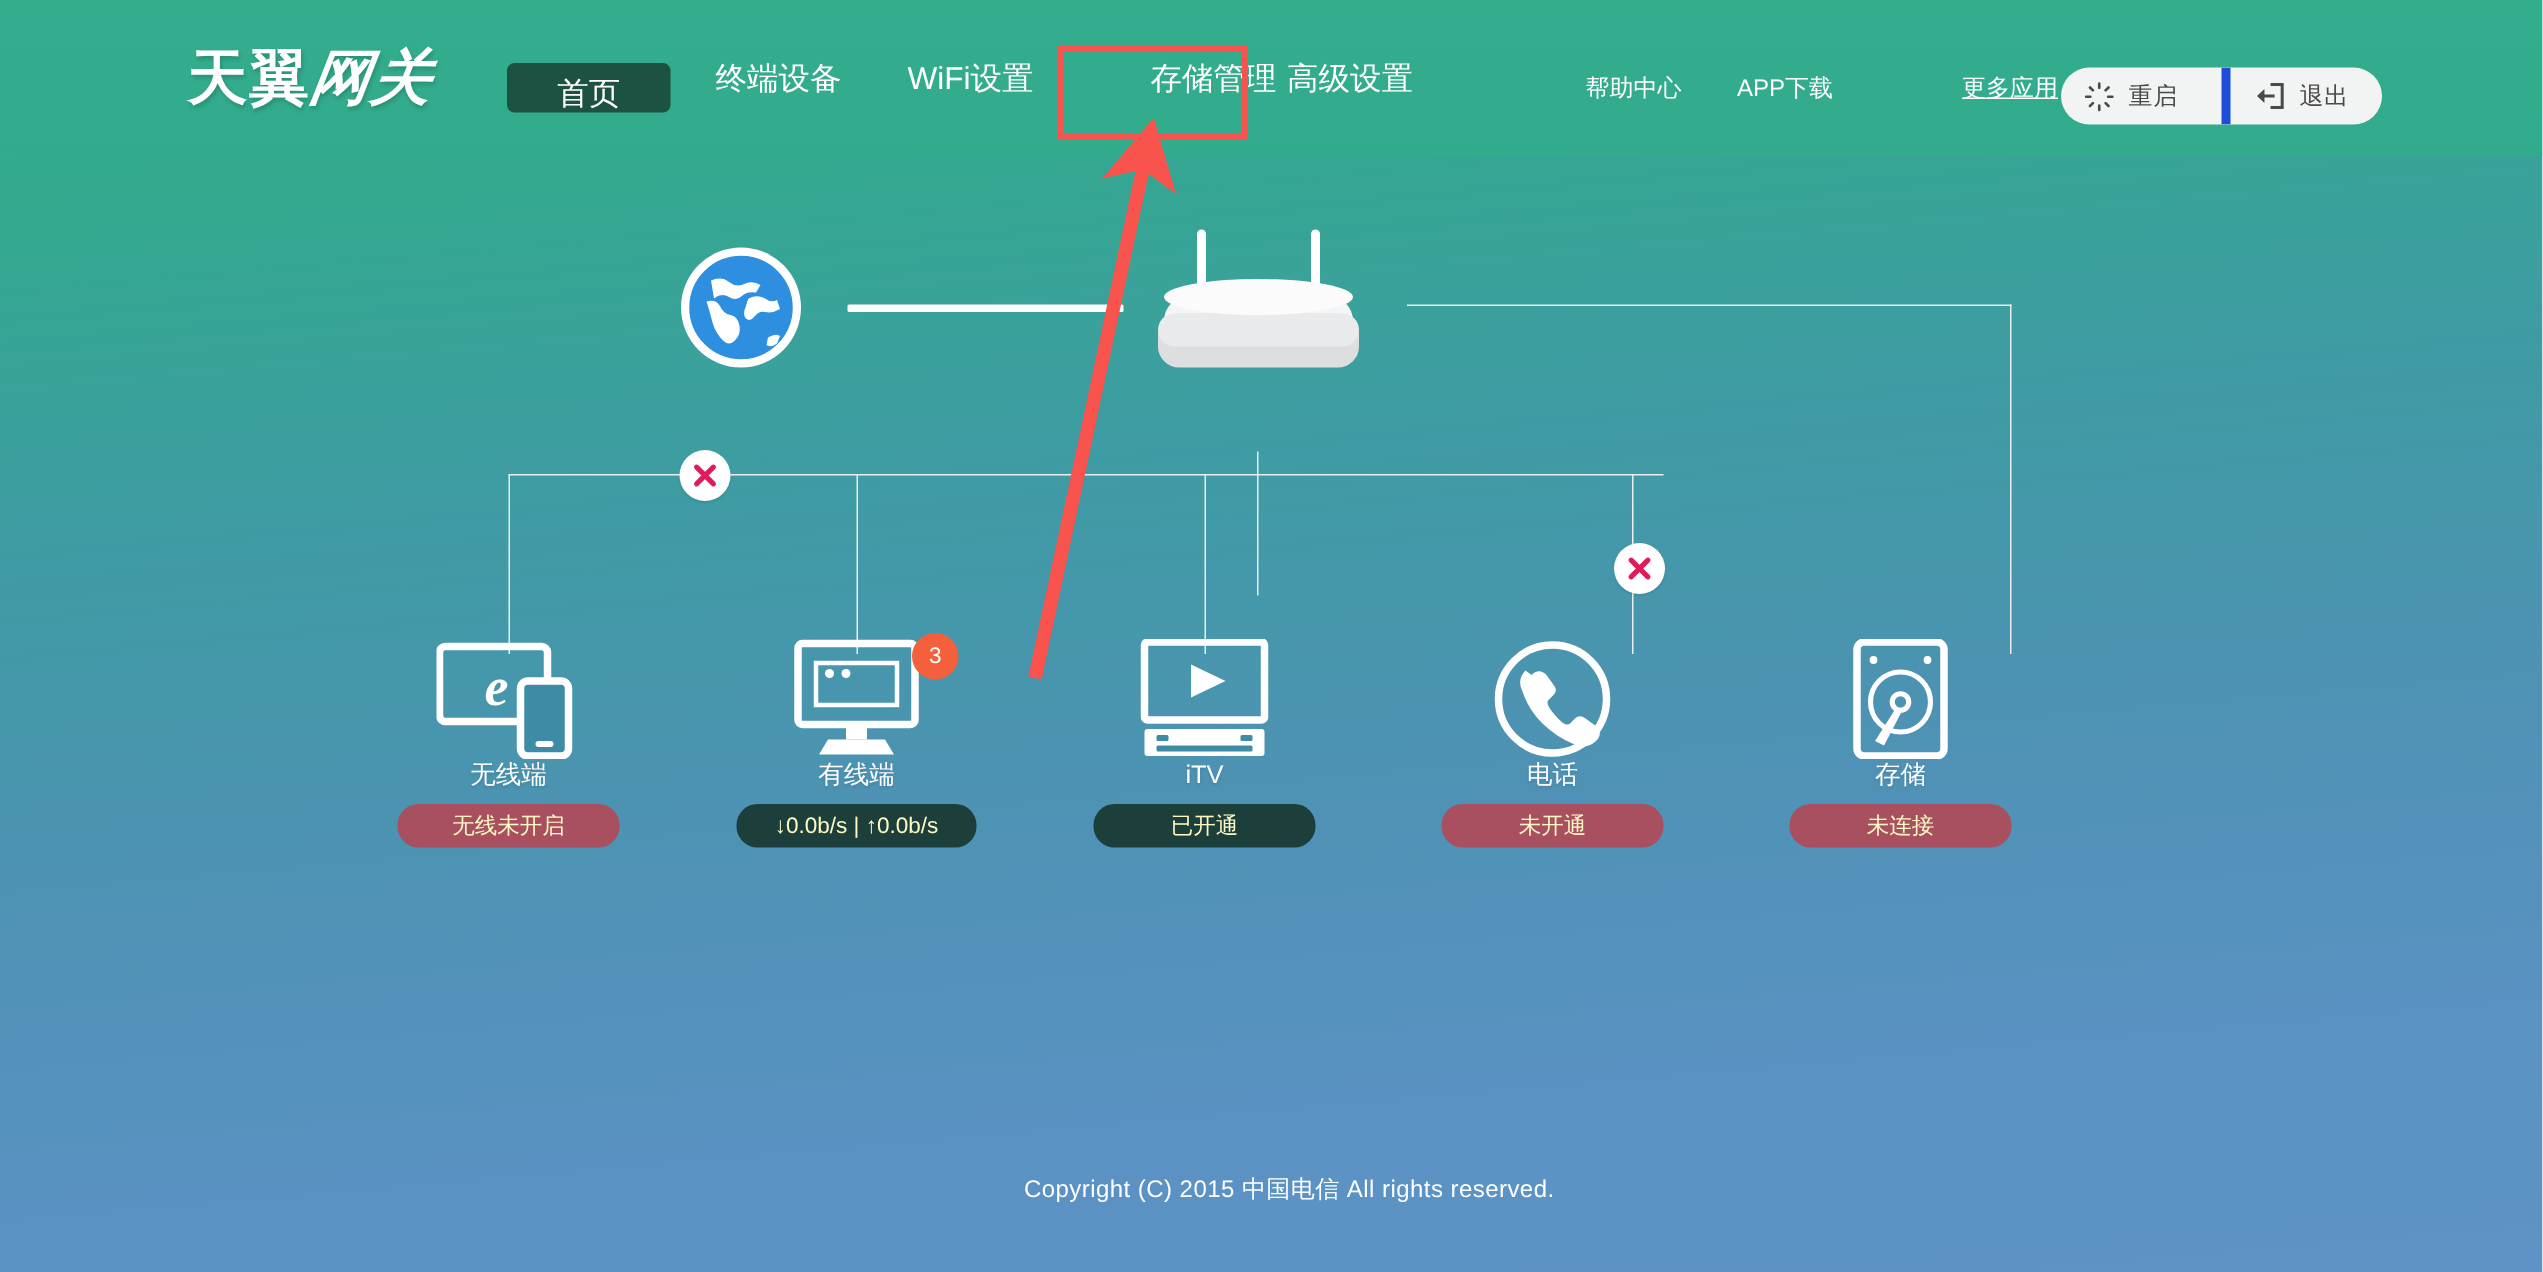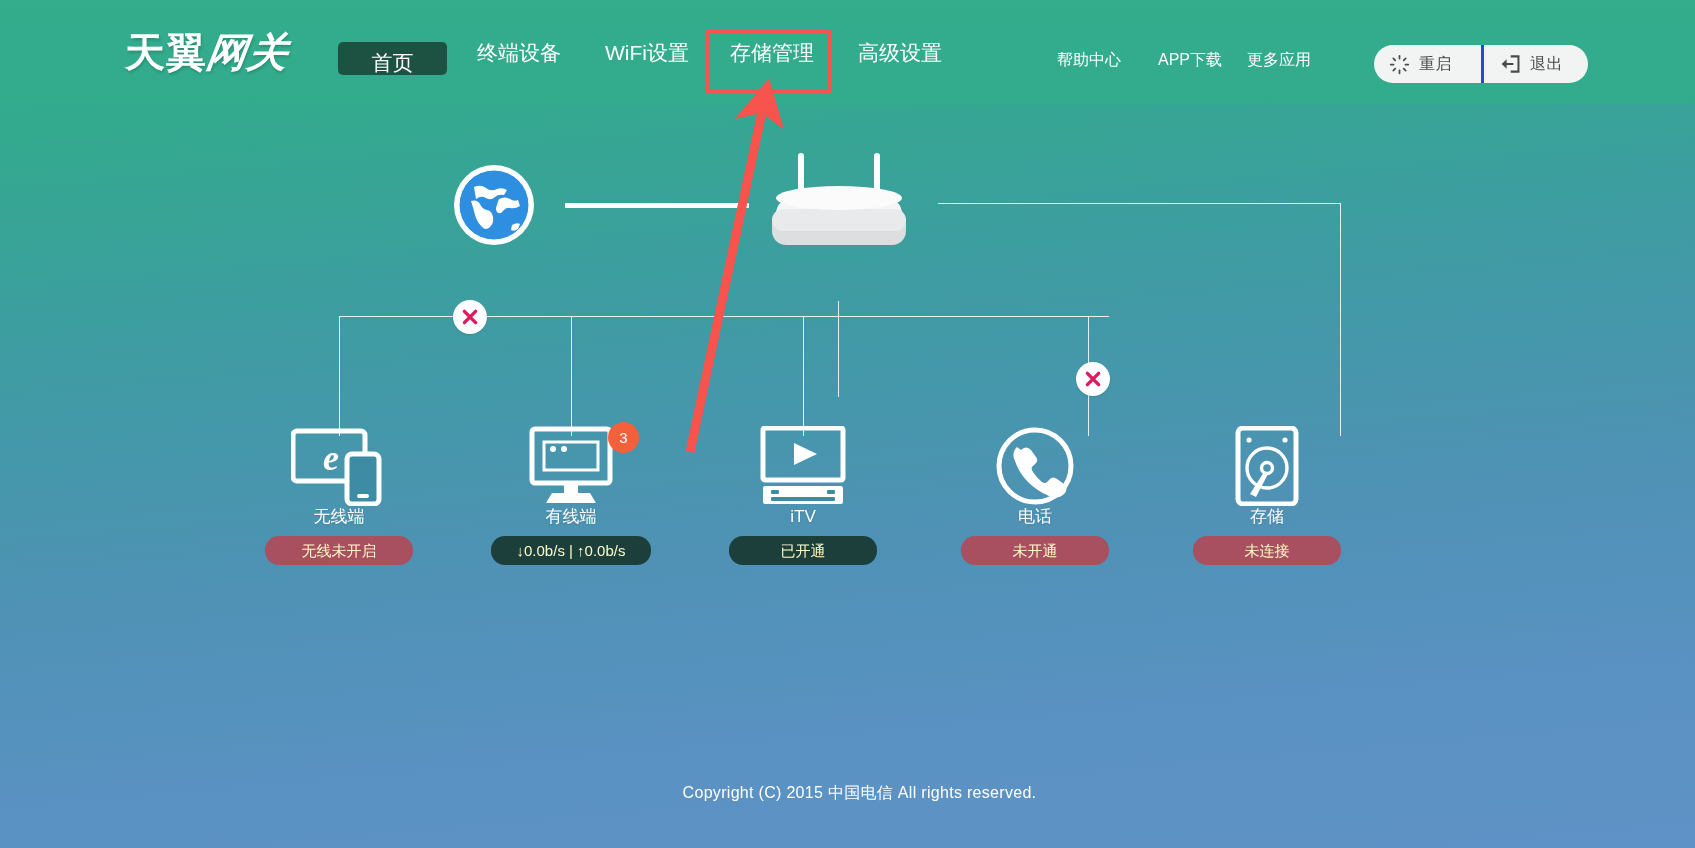--- a/index.html
+++ b/index.html
@@ -47,58 +47,58 @@
     background: #1d5243;
     border-radius: 5px;
     color: #ffffff;
     font-size: 21px;
     line-height: 41px;
     text-align: center;
     position: absolute;
   }
   #nav-terminal { left: 477px; }
   #nav-wifi     { left: 605px; }
-  #nav-storage  { left: 730px; }
+  #nav-storage  { left: 767px; }
   #nav-advanced { left: 858px; }
 
   #nav-storage-box {
     position: absolute;
     left: 705px; top: 30px;
     width: 127px; height: 63px;
     border: 4px solid #f9534f;
     border-radius: 2px;
     z-index: 24;
   }
 
   .nav-sub {
     position: absolute; top: 50px;
     font-size: 16px; color: #ffffff;
     white-space: nowrap; line-height: 20px;
   }
   #nav-help { left: 1057px; }
   #nav-app  { left: 1158px; }
-  #nav-more { left: 1247px; }
+  #nav-more { left: 1308px; text-decoration: underline; }
 
   #btn-group {
     position: absolute;
     left: 1374px; top: 45px;
     width: 214px; height: 38px;
     background: #f2f4f3;
     border-radius: 19px;
     display: flex; align-items: center;
     overflow: hidden;
   }
   .hbtn {
     height: 38px;
     display: flex; align-items: center;
     color: #4a4a4a; font-size: 16px;
     padding: 0 0 0 15px;
   }
   #btn-restart { width: 107px; }
-  #btn-logout  { width: 107px; border-left: 3px solid #1d4ed8; }
+  #btn-logout  { width: 107px; border-left: 6px solid #1d4ed8; }
   .hbtn .lbl { margin-left: 9px; letter-spacing: .5px; }
   .hbtn svg { display: block; }
 
   
   #topology { position: absolute; left: 0; top: 104px; width: 1695px; height: 640px; }
 
   .line { position: absolute; background: #e9eeef; }
   .line.thick { background: #ffffff; height: 5px; border-radius: 1px; }
   .line.v { width: 1px; }
   .line.h { height: 1px; }

